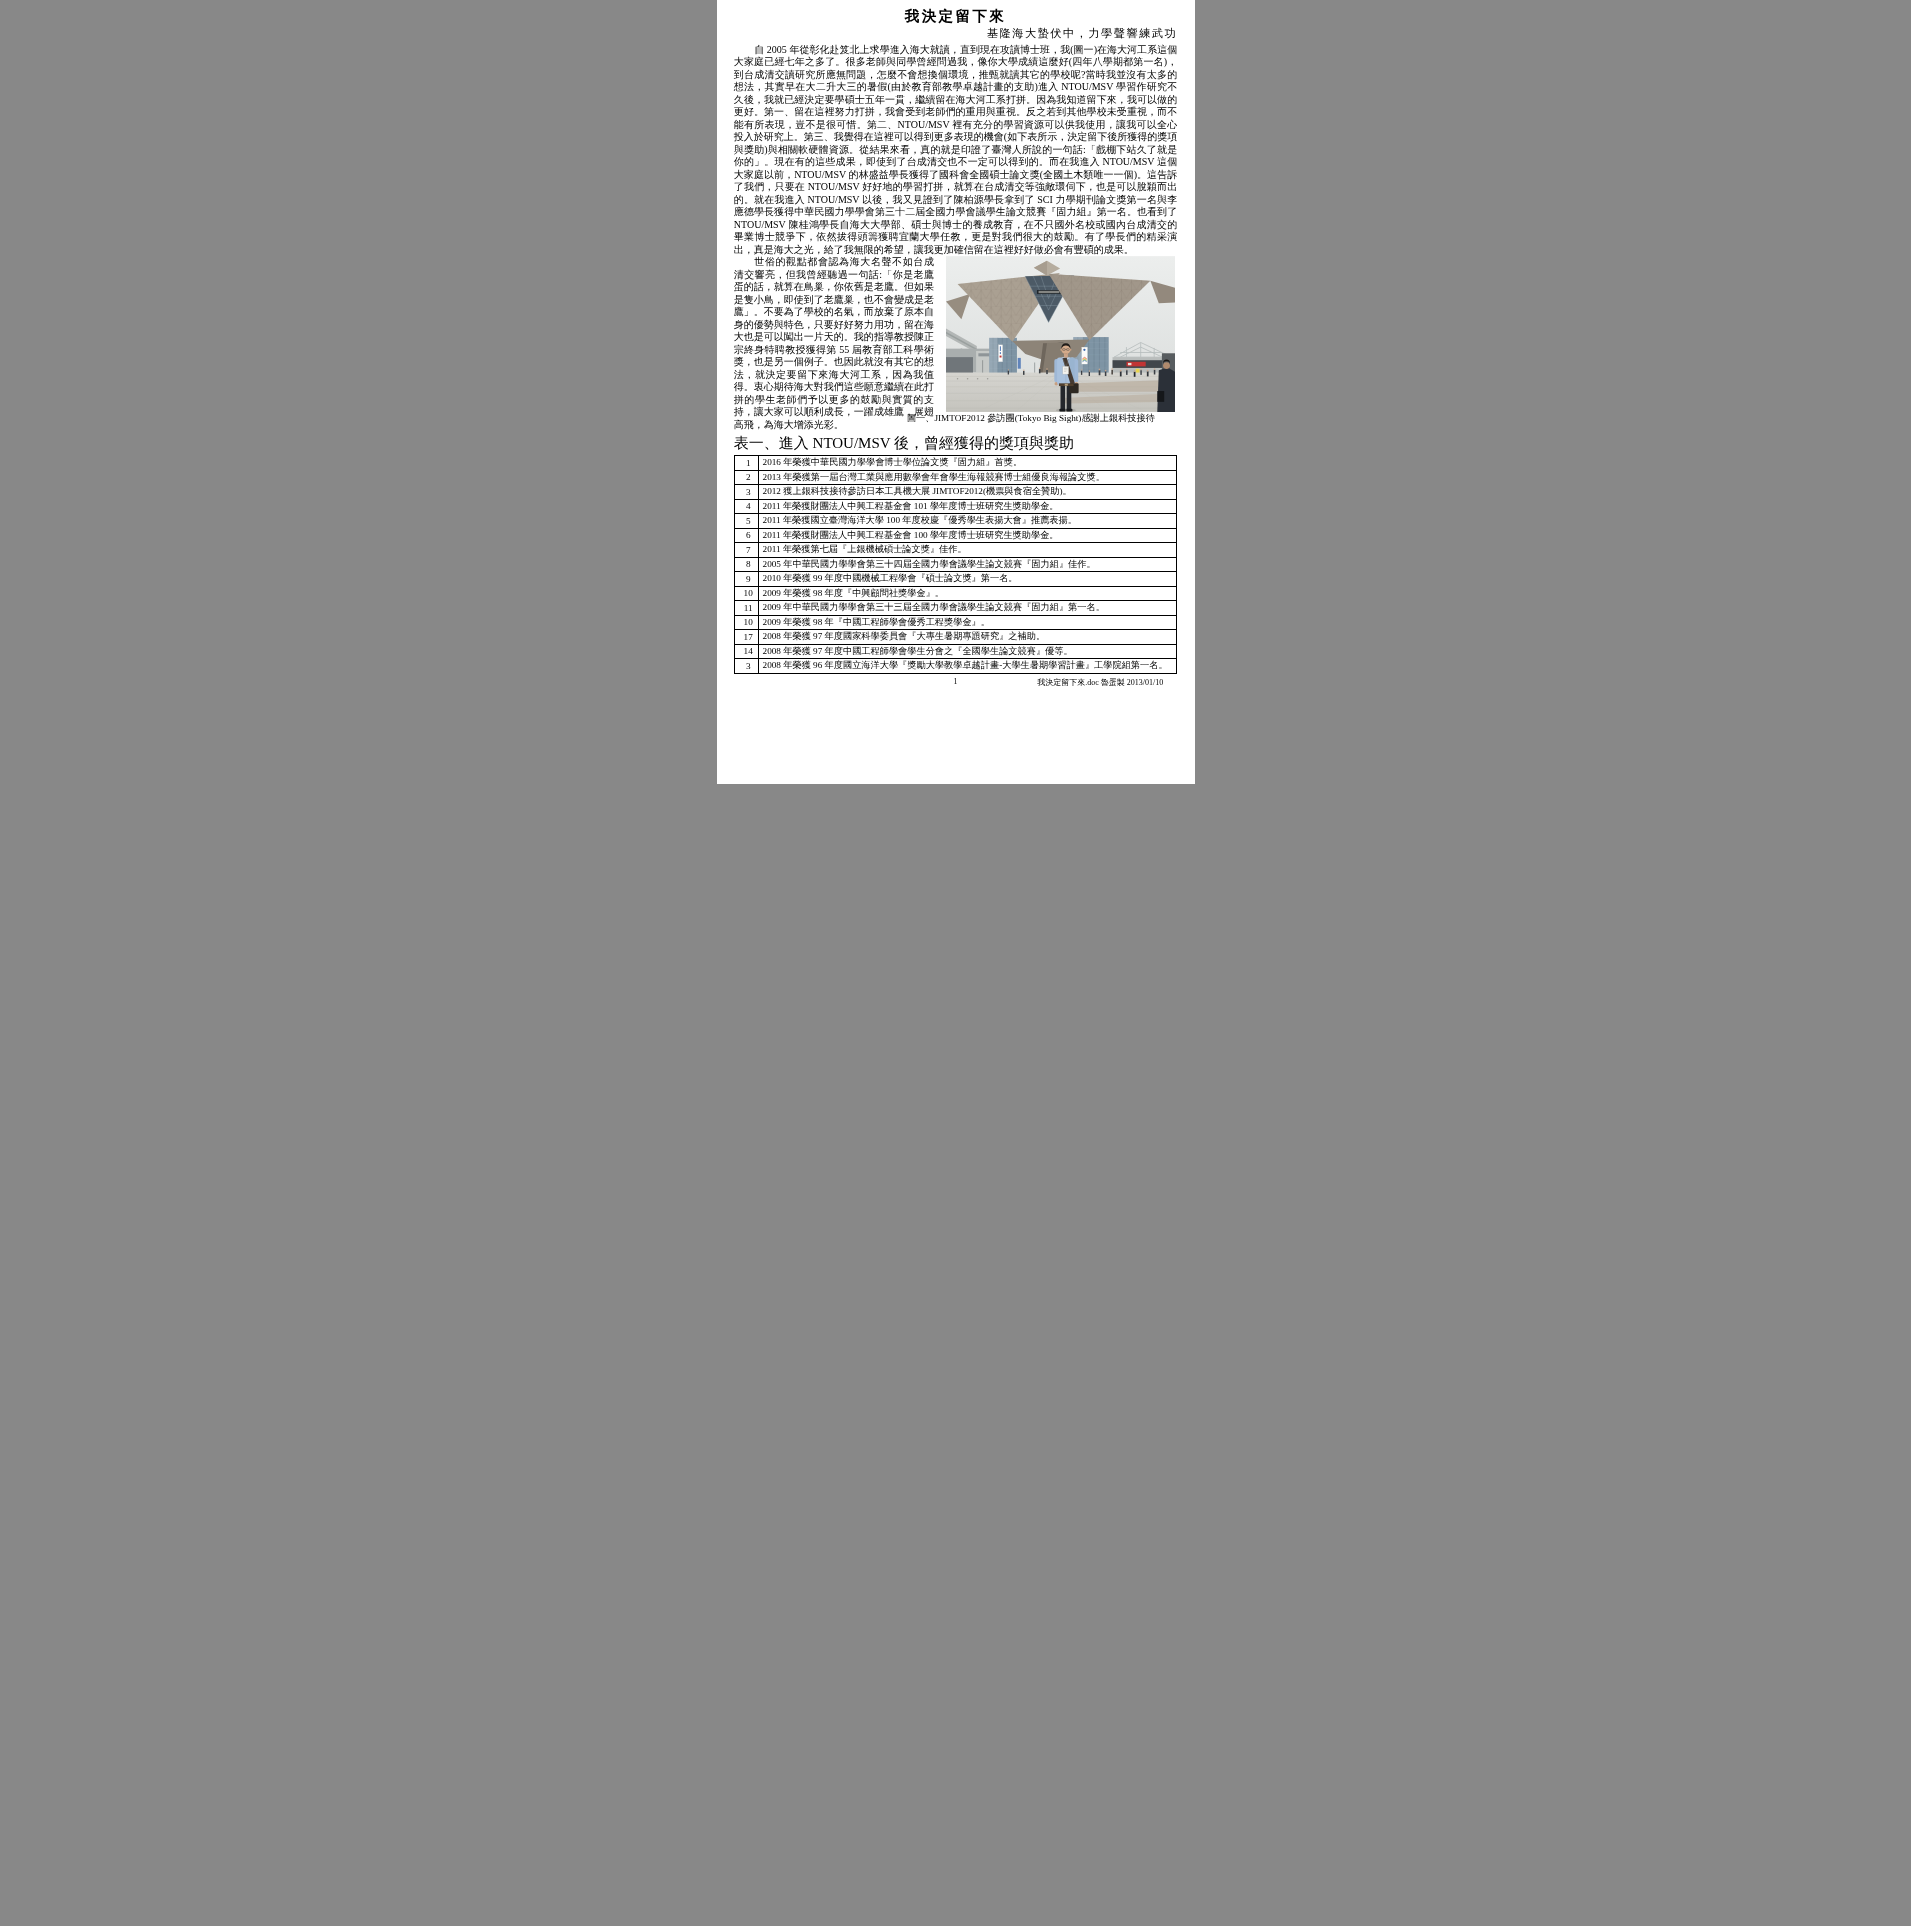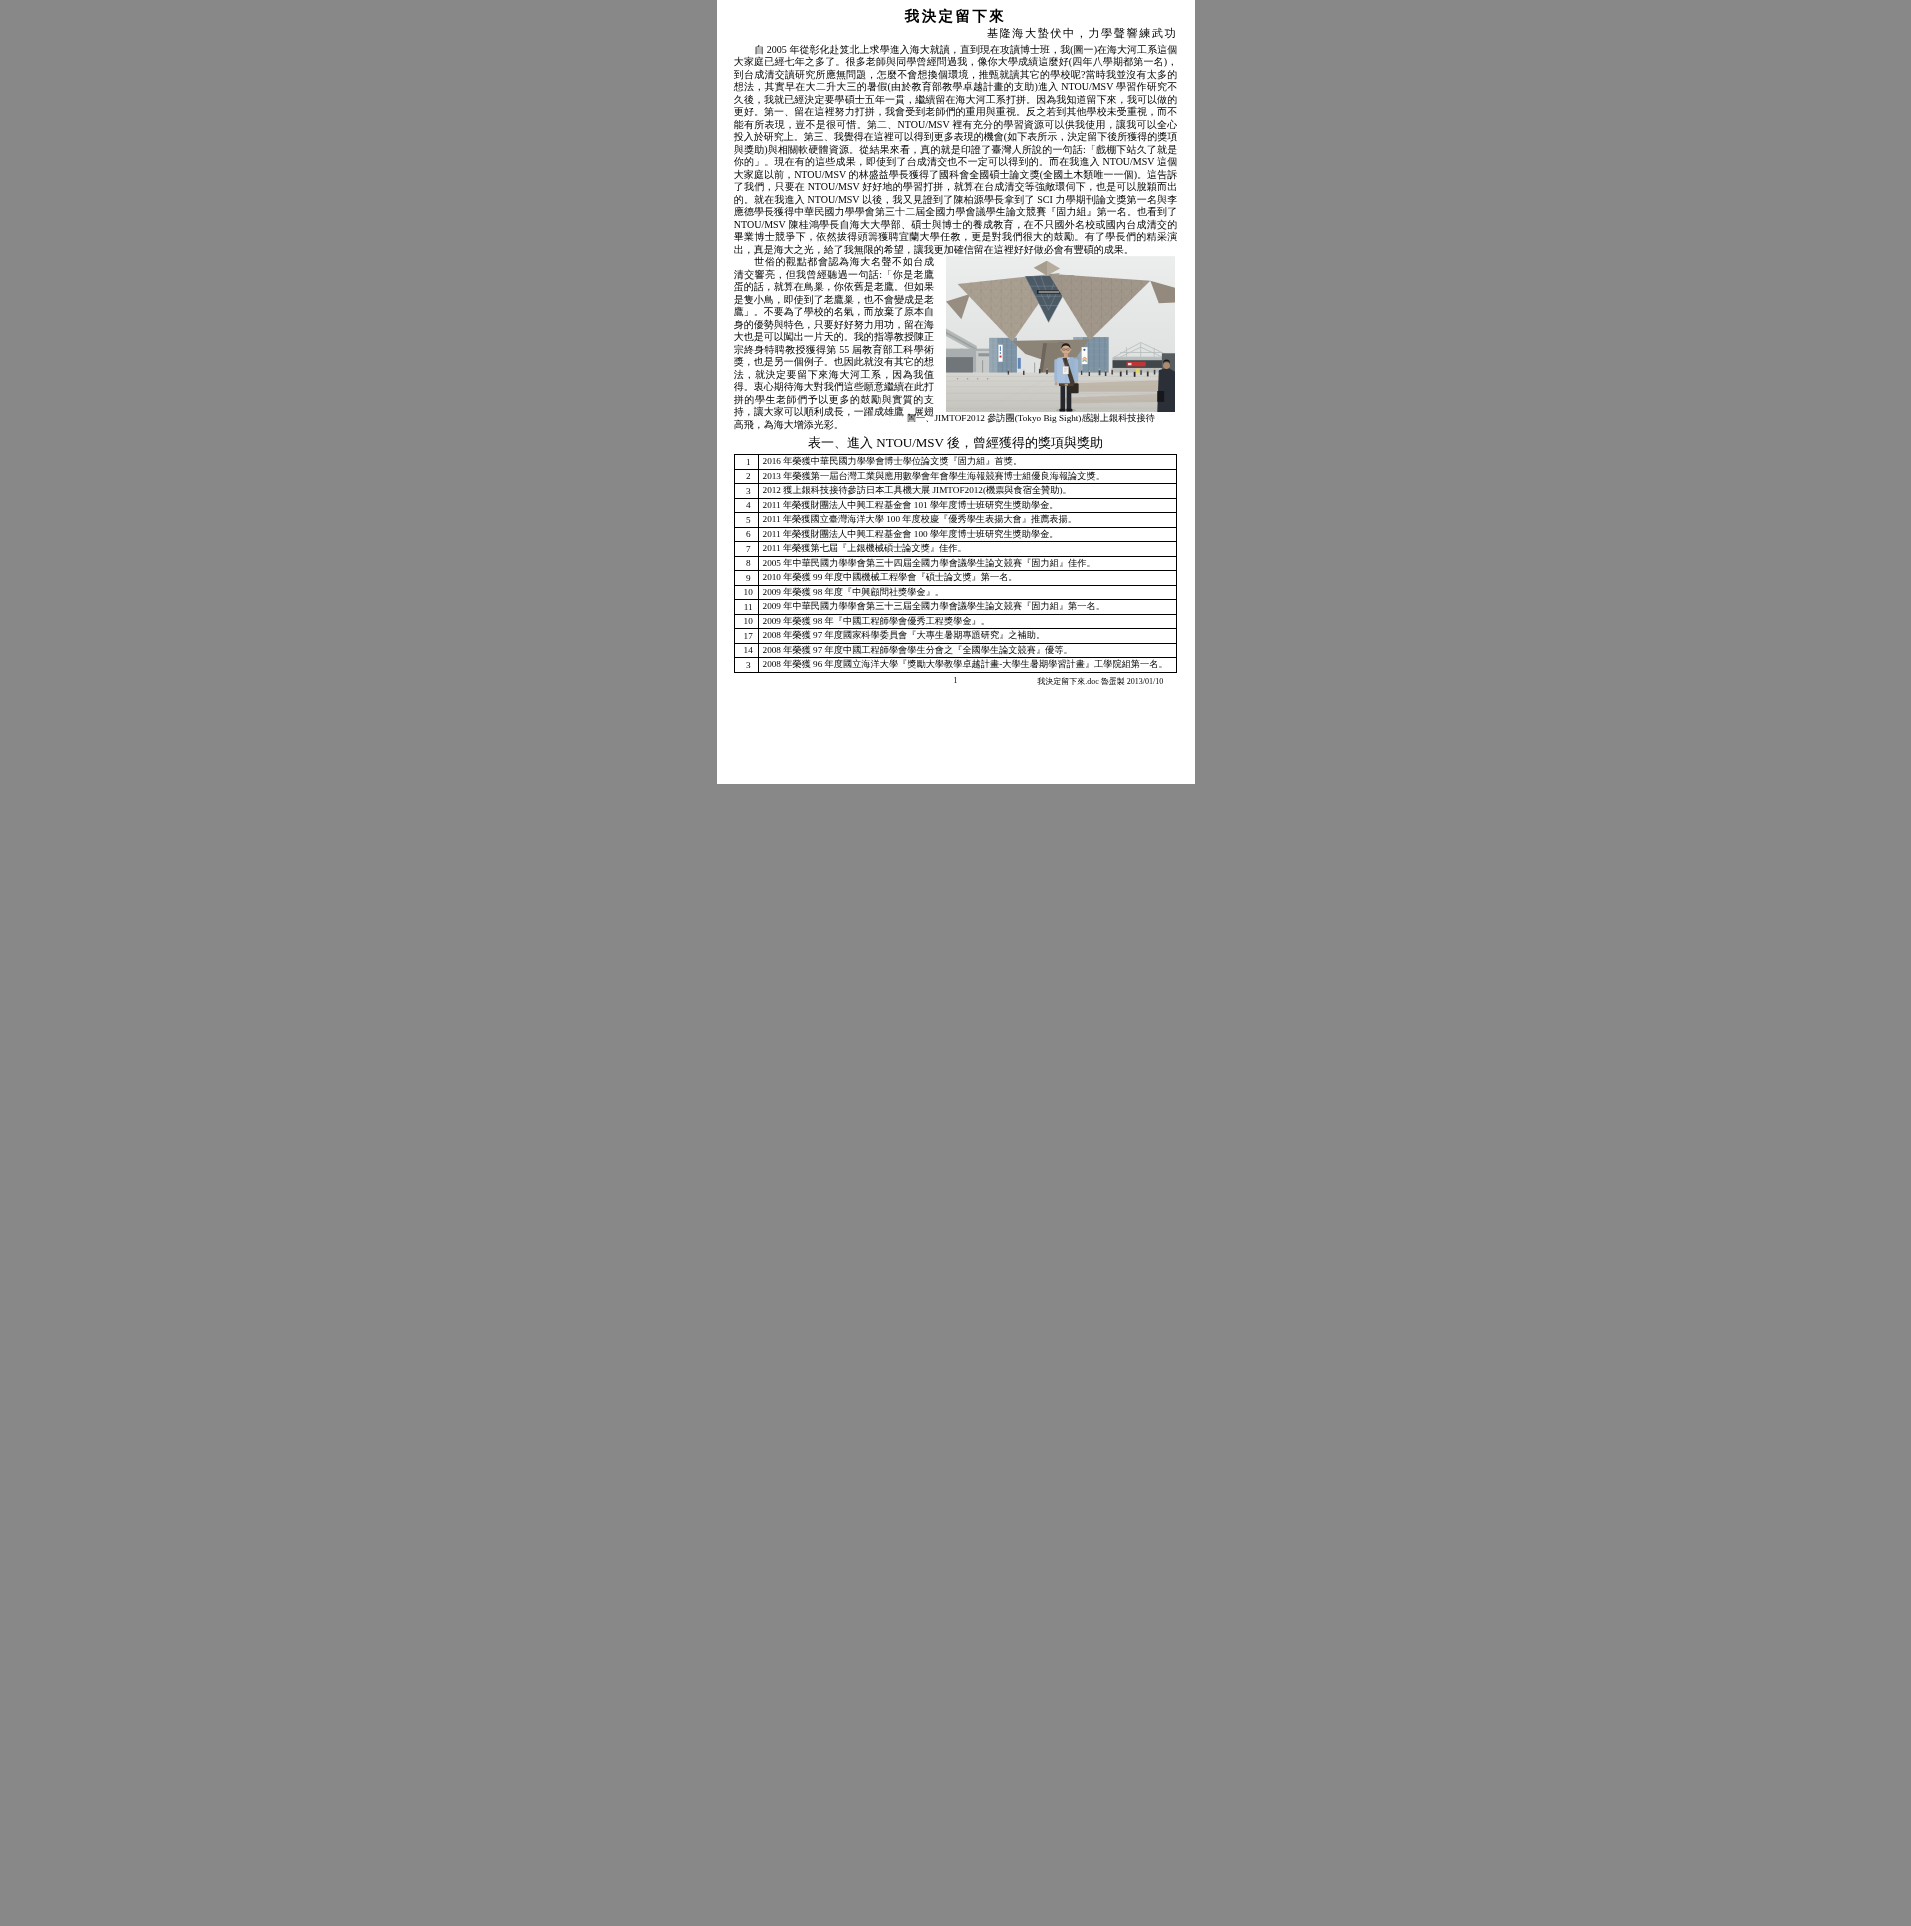--- a/index.html
+++ b/index.html
@@ -36,22 +36,22 @@
   }
   .photo-figure svg{display:block;width:229px;height:156px;}
   .photo-caption{
     font-size:9.2px;
     margin:0.8px 0 0 -39px;
     white-space:nowrap;
     text-indent:0;
   }
   .table-title{
     clear:both;
-    text-align:center;
-    font-size:13px;
+    text-align:left;
+    font-size:15px;
     margin:2.3px 0 2.3px 0;
   }
   table.awards{
     width:100%;
     border-collapse:collapse;
     border:1.2px solid #000;
     table-layout:fixed;
   }
   table.awards td{
     border-top:0.8px solid #000;

